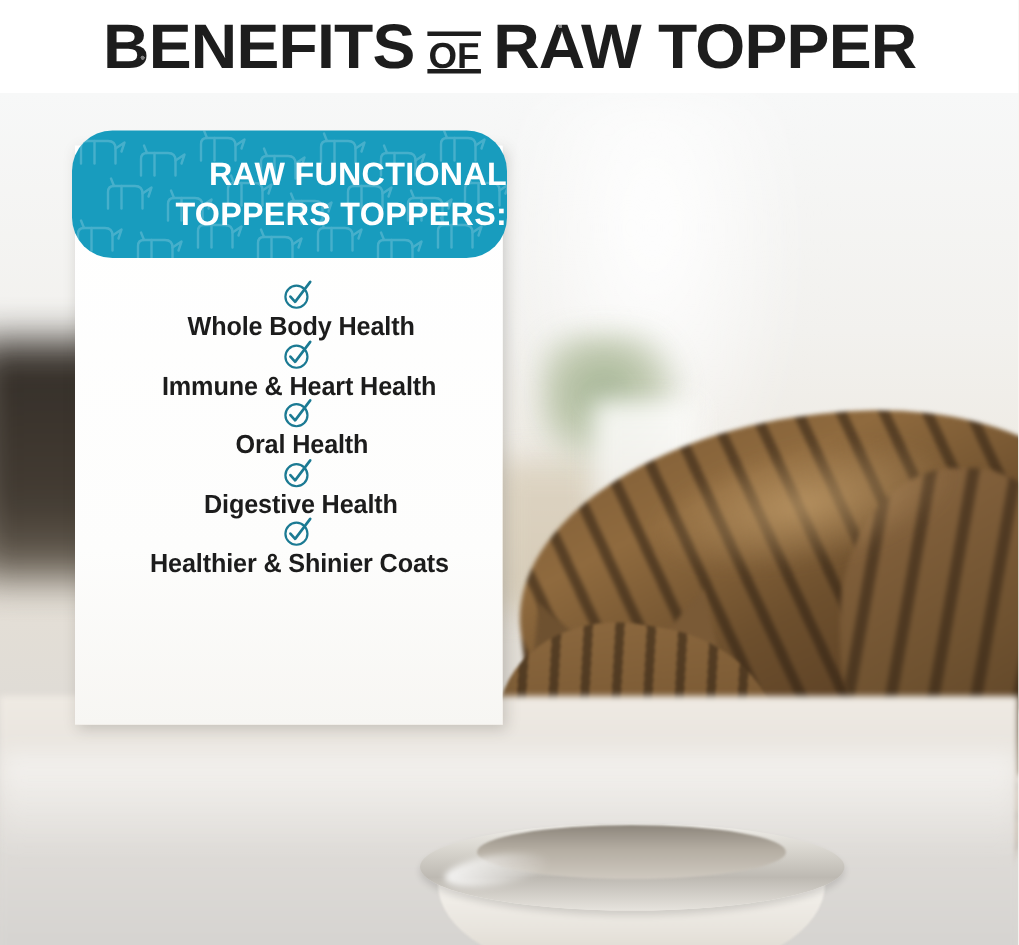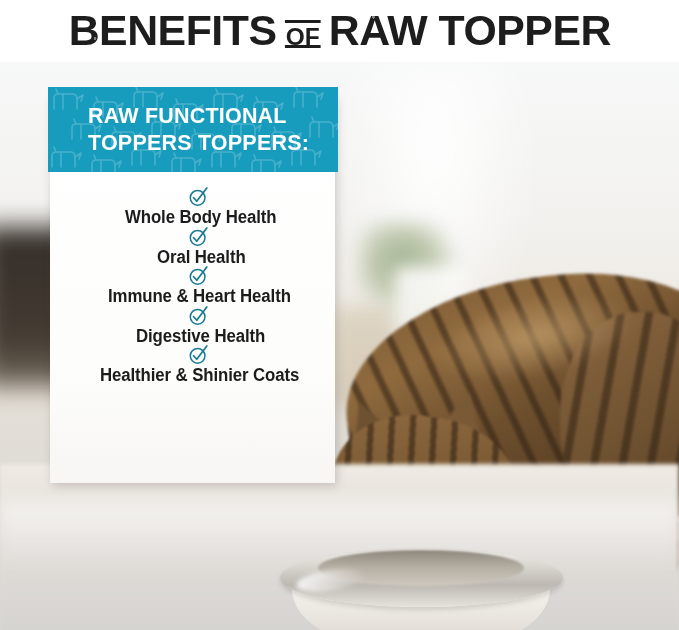--- a/index.html
+++ b/index.html
@@ -2,21 +2,21 @@
 <html><head>
 <meta charset="utf-8">
 <title>Benefits of Raw Topper</title>
 <style>
   html,body{margin:0;padding:0;}
   body{
     width:679px;height:630px;overflow:hidden;
     font-family:"Liberation Sans", sans-serif;
     background:#ffffff;
   }
-  .stage{position:relative;width:679px;height:630px;overflow:hidden;background:#fff;}
+  .stage{position:relative;width:679px;height:630px;overflow:hidden;background:#fff;text-align:right;}
 
   
   .title-bar{
     position:absolute;left:0;top:0;width:679px;height:62px;
     background:#ffffff;z-index:40;
     display:flex;align-items:center;justify-content:center;
   }
   .title-text{
     font-family:"Liberation Sans", sans-serif;
     font-weight:bold;
@@ -213,20 +213,21 @@
     position:absolute;left:50px;top:97px;width:285px;height:386px;
     background:linear-gradient(180deg,#ffffff 0%,#fdfdfc 70%,#f7f6f3 100%);
     box-shadow:2px 3px 9px rgba(60,55,48,.22);
     z-index:20;
   }
   .teal-box{
     position:absolute;left:48px;top:87px;width:290px;height:85px;
     background:#189CBE;
     z-index:25;
     overflow:hidden;
+    border-radius:27px;
   }
   .teal-pattern{
     position:absolute;inset:0;opacity:.20;
   }
   .teal-head-text{
     position:absolute;left:0;top:0;width:290px;height:85px;
     display:flex;flex-direction:column;justify-content:center;
     padding-left:40px;box-sizing:border-box;
     color:#ffffff;font-weight:bold;font-size:21.5px;line-height:27px;
     letter-spacing:.2px;
@@ -344,34 +345,34 @@
           <circle cx="11" cy="13.5" r="8.4" fill="none" stroke="#1B7A93" stroke-width="1.7"></circle>
           <path d="M6.4 13.4 L10 17.4 L21.5 2.2" fill="none" stroke="#1B7A93" stroke-width="2" stroke-linecap="round" stroke-linejoin="round"></path>
         </svg>
         <span class="item-label">Whole Body Health</span>
       </div>
       <div class="item">
         <svg class="chk" viewBox="0 0 24 24">
           <circle cx="11" cy="13.5" r="8.4" fill="none" stroke="#1B7A93" stroke-width="1.7"></circle>
           <path d="M6.4 13.4 L10 17.4 L21.5 2.2" fill="none" stroke="#1B7A93" stroke-width="2" stroke-linecap="round" stroke-linejoin="round"></path>
         </svg>
+        <span class="item-label">Immune &amp; Heart Health</span>
+      </div>
+      <div class="item">
+        <svg class="chk" viewBox="0 0 24 24">
+          <circle cx="11" cy="13.5" r="8.4" fill="none" stroke="#1B7A93" stroke-width="1.7"></circle>
+          <path d="M6.4 13.4 L10 17.4 L21.5 2.2" fill="none" stroke="#1B7A93" stroke-width="2" stroke-linecap="round" stroke-linejoin="round"></path>
+        </svg>
         <span class="item-label">Oral Health</span>
       </div>
       <div class="item">
         <svg class="chk" viewBox="0 0 24 24">
           <circle cx="11" cy="13.5" r="8.4" fill="none" stroke="#1B7A93" stroke-width="1.7"></circle>
           <path d="M6.4 13.4 L10 17.4 L21.5 2.2" fill="none" stroke="#1B7A93" stroke-width="2" stroke-linecap="round" stroke-linejoin="round"></path>
         </svg>
-        <span class="item-label">Immune &amp; Heart Health</span>
-      </div>
-      <div class="item">
-        <svg class="chk" viewBox="0 0 24 24">
-          <circle cx="11" cy="13.5" r="8.4" fill="none" stroke="#1B7A93" stroke-width="1.7"></circle>
-          <path d="M6.4 13.4 L10 17.4 L21.5 2.2" fill="none" stroke="#1B7A93" stroke-width="2" stroke-linecap="round" stroke-linejoin="round"></path>
-        </svg>
         <span class="item-label">Digestive Health</span>
       </div>
       <div class="item">
         <svg class="chk" viewBox="0 0 24 24">
           <circle cx="11" cy="13.5" r="8.4" fill="none" stroke="#1B7A93" stroke-width="1.7"></circle>
           <path d="M6.4 13.4 L10 17.4 L21.5 2.2" fill="none" stroke="#1B7A93" stroke-width="2" stroke-linecap="round" stroke-linejoin="round"></path>
         </svg>
         <span class="item-label">Healthier &amp; Shinier Coats</span>
       </div>
     </div>

